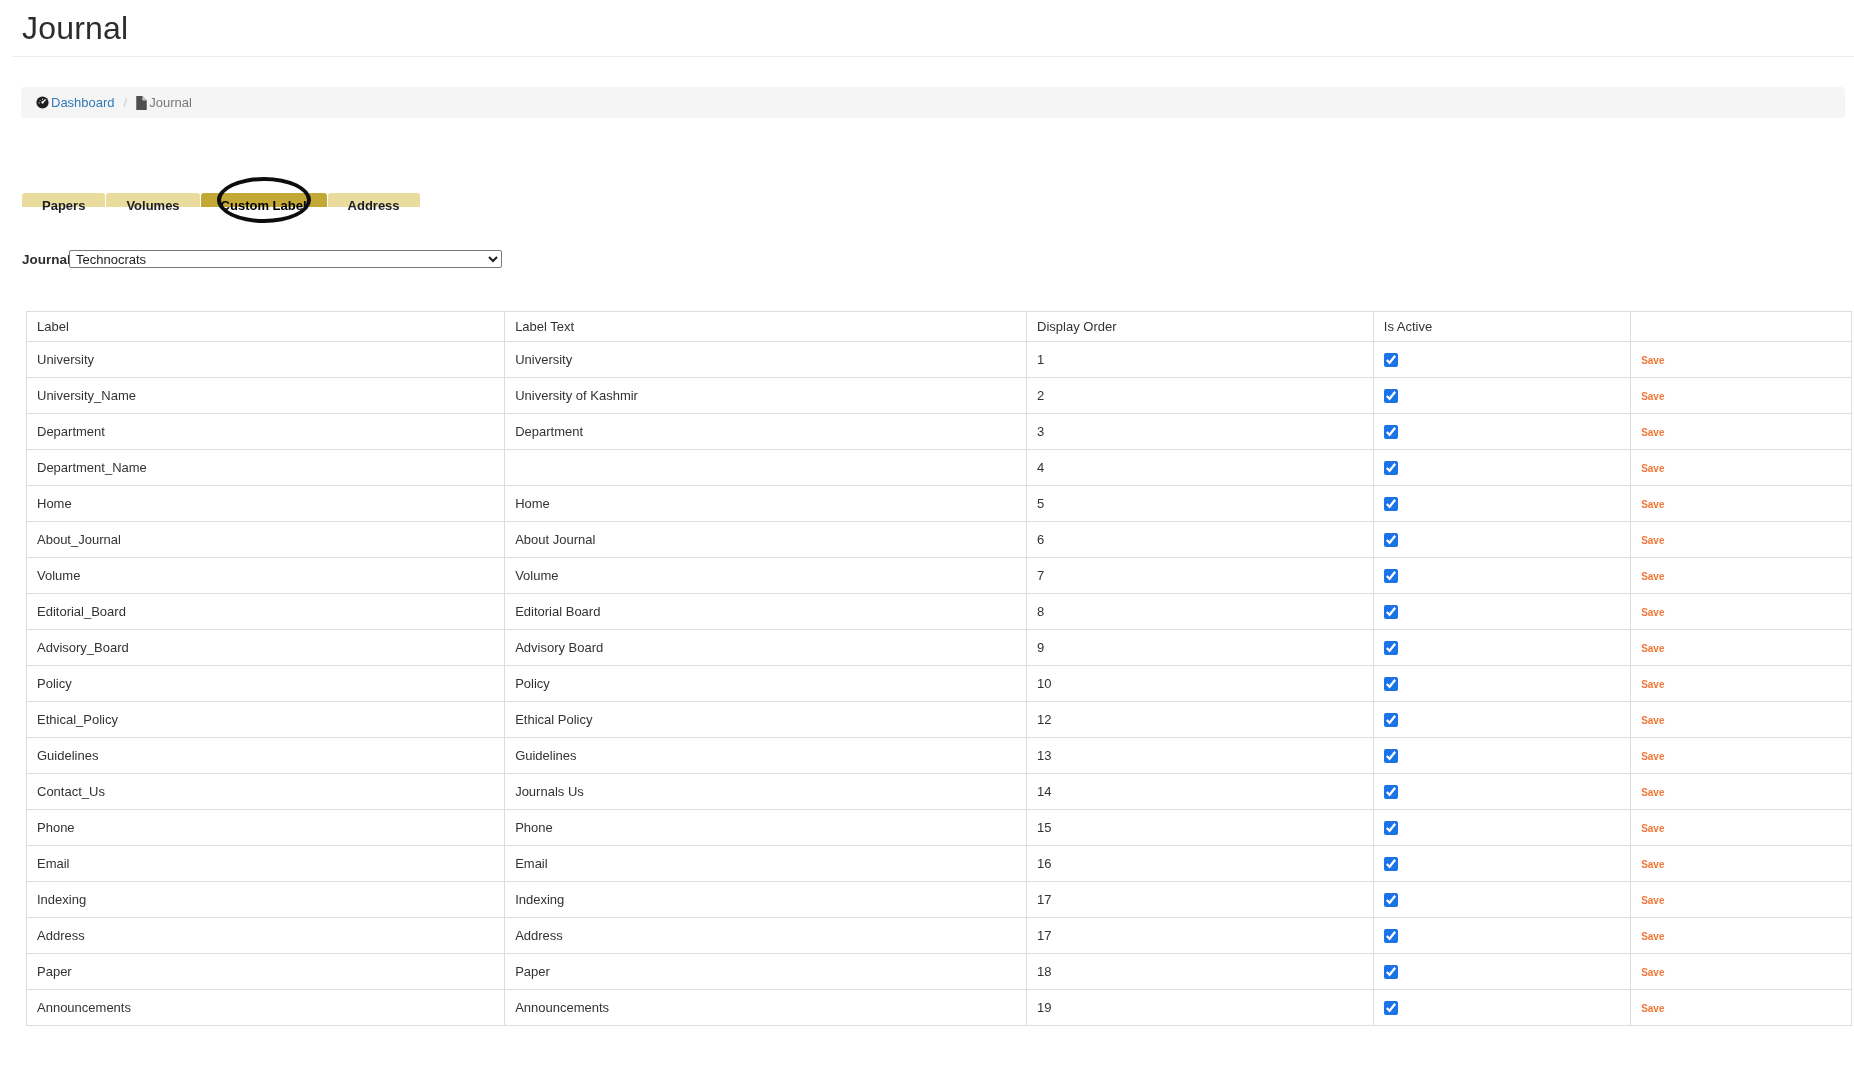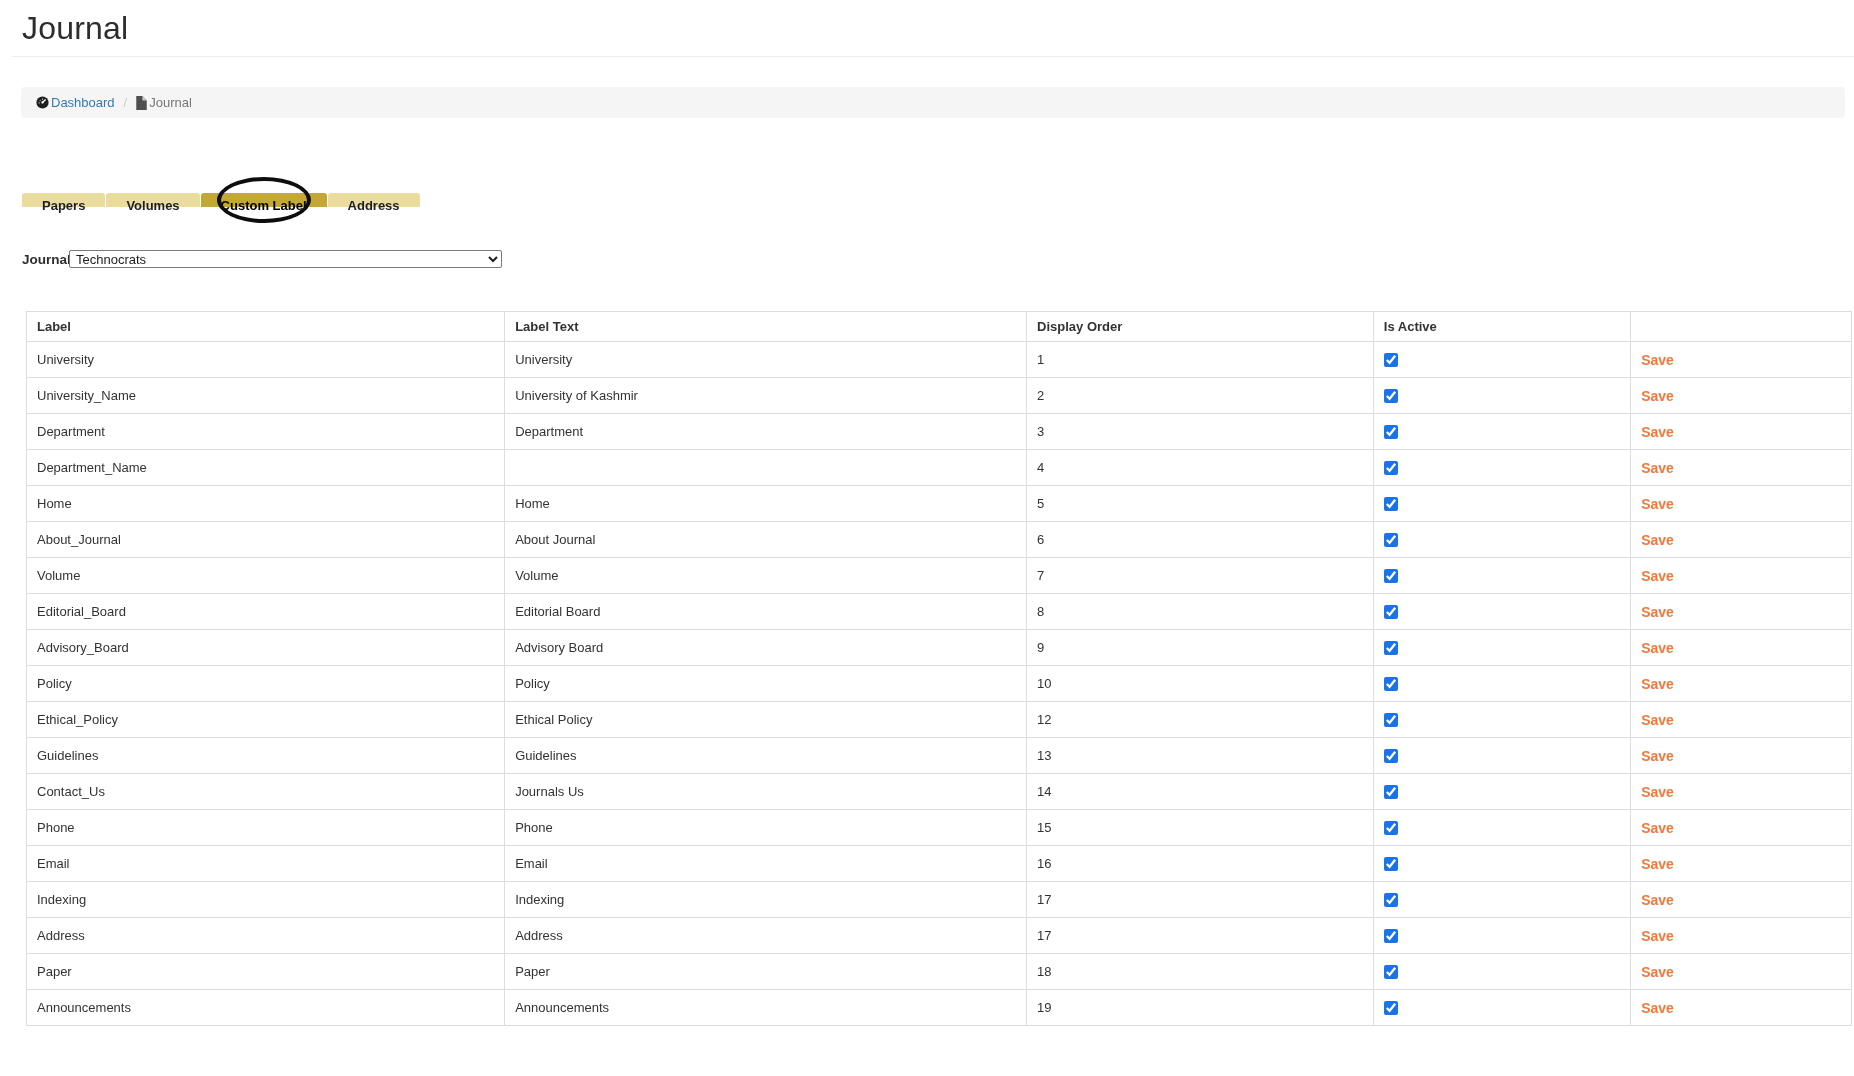--- a/index.html
+++ b/index.html
@@ -120,39 +120,39 @@
   table.labels th, table.labels td{
     border:1px solid var(--border-gray);
     padding:0 10px;
     text-align:left;
     vertical-align:middle;
     font-size:13px;
     color:var(--text-dark);
     overflow:hidden;
     white-space:nowrap;
   }
-  table.labels th{height:30px;font-weight:bold;}
+  table.labels th{height:30px;font-weight:normal;}
   table.labels td{height:36px;font-weight:normal;}
   col.c-label{width:26.2%;}
   col.c-text{width:28.6%;}
   col.c-order{width:19.0%;}
   col.c-active{width:14.1%;}
   col.c-save{width:12.1%;}
   td.active-cell input[type="checkbox"]{
     width:14px;height:14px;
     accent-color:#1a73e8;
     margin:0;
     display:block;
     cursor:pointer;
   }
   td.save-cell{text-align:center;}
   a.save-link{
     color:var(--save-orange);
     font-weight:bold;
-    font-size:14px;
+    font-size:10px;
     text-decoration:none;
     cursor:pointer;
   }
 </style>
 </head>
 <body>
 
 <div class="page">
 
   <h1 class="page-title">Journal</h1>

